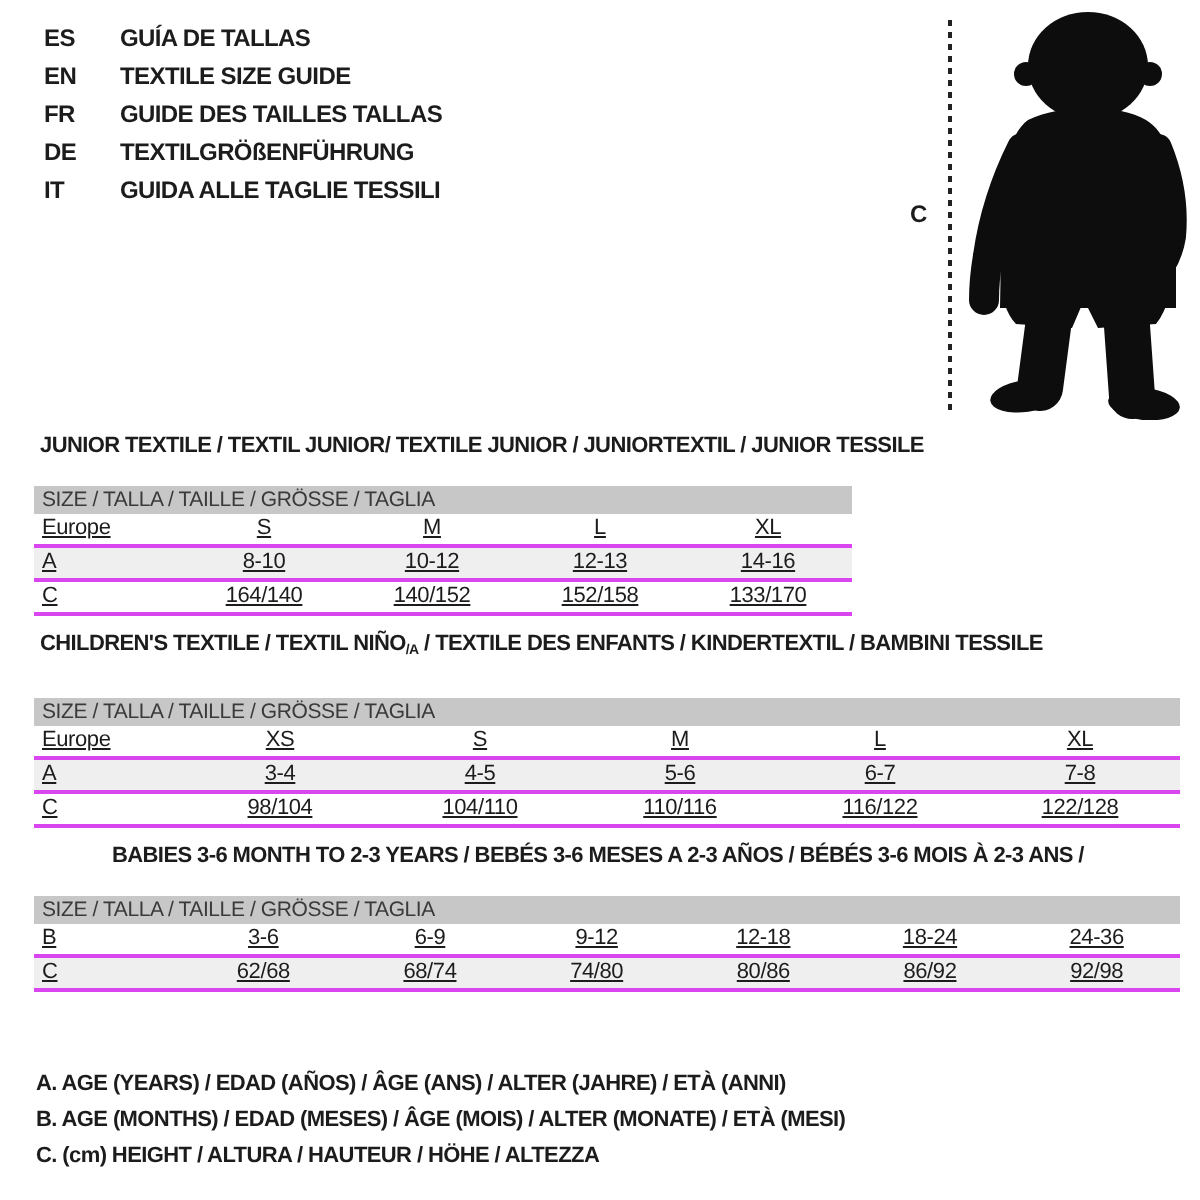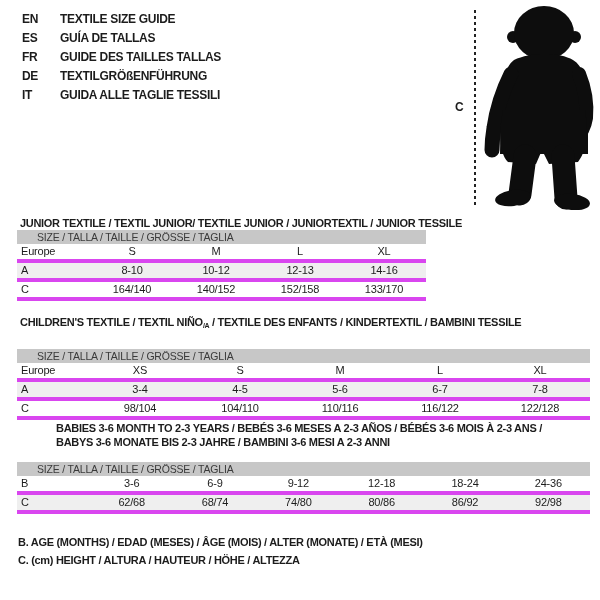--- a/index.html
+++ b/index.html
@@ -21,52 +21,52 @@
     background:repeating-linear-gradient(to bottom,#222 0 3px,transparent 3px 6px);
   }
   .baby-svg{position:absolute;left:40px;top:4px;}
   
   .block{position:absolute;left:17px;}
   .tbl-title{font-size:11px;font-weight:bold;letter-spacing:-0.3px;line-height:14px;padding-left:3px;white-space:nowrap;}
   .tbl-title .sub{font-size:7px;vertical-align:-2px;}
   .size-table{width:100%;}
   .t-header{
     background:var(--table-header-bg,#c7c7c7);height:14px;line-height:14px;
-    font-size:10.5px;color:#3a3a3a;padding-left:20px;letter-spacing:-0.2px;
+    font-size:10.5px;color:#3a3a3a;padding-left:4px;letter-spacing:-0.2px;
   }
-  .t-row{display:grid;height:15px;line-height:15px;font-size:11px;letter-spacing:-0.2px;border-bottom:4px solid #d946ef;}
+  .t-row{display:grid;height:15px;line-height:15px;font-size:11px;letter-spacing:-0.2px;border-bottom:2px solid #d946ef;text-decoration:underline;}
   .t-row.alt{background:var(--row-alt-bg,#efefef);}
   .t-row .lbl{text-align:left;padding-left:4px;}
   .t-row .val{text-align:center;}
   .cols4 .t-row{grid-template-columns:73px repeat(4,1fr);}
   .cols5 .t-row{grid-template-columns:73px repeat(5,1fr);}
   .cols6 .t-row{grid-template-columns:73px repeat(6,1fr);}
   #block-junior{top:216px;width:409px;}
-  #block-junior .tbl-title{}
+  #block-junior .tbl-title{margin-bottom:13px;}
   #block-children{top:315px;width:573px;}
   #block-children .tbl-title{margin-bottom:16px;}
   #block-babies{top:421px;width:573px;}
   #block-babies .tbl-title{margin-bottom:13px;margin-left:36px;}
   
   .notes{position:absolute;left:18px;top:533px;}
   .note-line{font-size:11px;font-weight:bold;letter-spacing:-0.3px;line-height:18px;white-space:nowrap;}
 </style>
 </head>
 <body>
 
 <div class="canvas">
 
   <div class="lang-list">
     <div class="lang-row">
+      <span class="lang-code">ES</span>
+      <span class="lang-label">GUÍA DE TALLAS</span>
+    </div>
+    <div class="lang-row">
       <span class="lang-code">EN</span>
       <span class="lang-label">TEXTILE SIZE GUIDE</span>
-    </div>
-    <div class="lang-row">
-      <span class="lang-code">ES</span>
-      <span class="lang-label">GUÍA DE TALLAS</span>
     </div>
     <div class="lang-row">
       <span class="lang-code">FR</span>
       <span class="lang-label">GUIDE DES TAILLES TALLAS</span>
     </div>
     <div class="lang-row">
       <span class="lang-code">DE</span>
       <span class="lang-label">TEXTILGRÖßENFÜHRUNG</span>
     </div>
     <div class="lang-row">
@@ -149,21 +149,20 @@
         <span class="val">110/116</span>
         <span class="val">116/122</span>
         <span class="val">122/128</span>
       </div>
     </div>
   </section>
 
   <section class="block" id="block-babies">
     <div class="tbl-title">
       <div>BABIES 3-6 MONTH TO 2-3 YEARS / BEBÉS 3-6 MESES A 2-3 AÑOS / BÉBÉS 3-6 MOIS À 2-3 ANS /</div>
-      <div>BABYS 3-6 MONATE BIS 2-3 JAHRE / BAMBINI 3-6 MESI A 2-3 ANNI</div>
     </div>
     <div class="size-table cols6">
       <div class="t-header">SIZE / TALLA / TAILLE / GRÖSSE / TAGLIA</div>
       <div class="t-row">
         <span class="lbl">B</span>
         <span class="val">3-6</span>
         <span class="val">6-9</span>
         <span class="val">9-12</span>
         <span class="val">12-18</span>
         <span class="val">18-24</span>
@@ -175,17 +174,18 @@
         <span class="val">68/74</span>
         <span class="val">74/80</span>
         <span class="val">80/86</span>
         <span class="val">86/92</span>
         <span class="val">92/98</span>
       </div>
     </div>
   </section>
 
   <div class="notes">
+    <div class="note-line">A. AGE (YEARS) / EDAD (AÑOS) / ÂGE (ANS) / ALTER (JAHRE) / ETÀ (ANNI)</div>
     <div class="note-line">B. AGE (MONTHS) / EDAD (MESES) / ÂGE (MOIS) / ALTER (MONATE) / ETÀ (MESI)</div>
     <div class="note-line">C. (cm) HEIGHT / ALTURA / HAUTEUR / HÖHE / ALTEZZA</div>
   </div>
 
 </div>
 
 </body></html>

